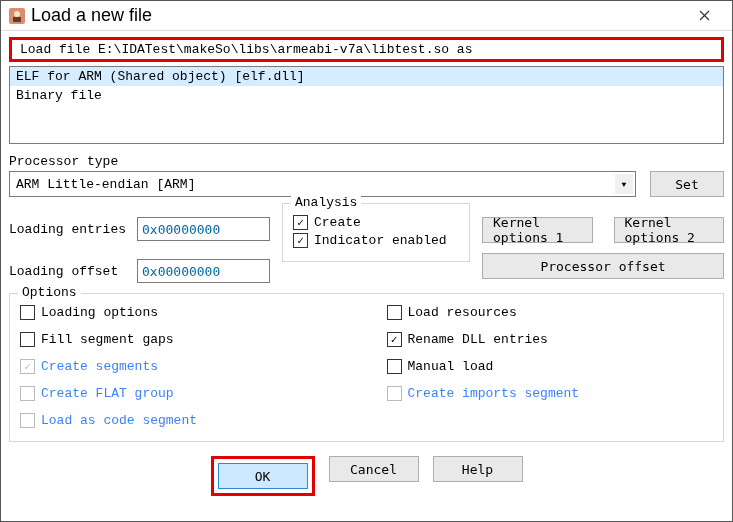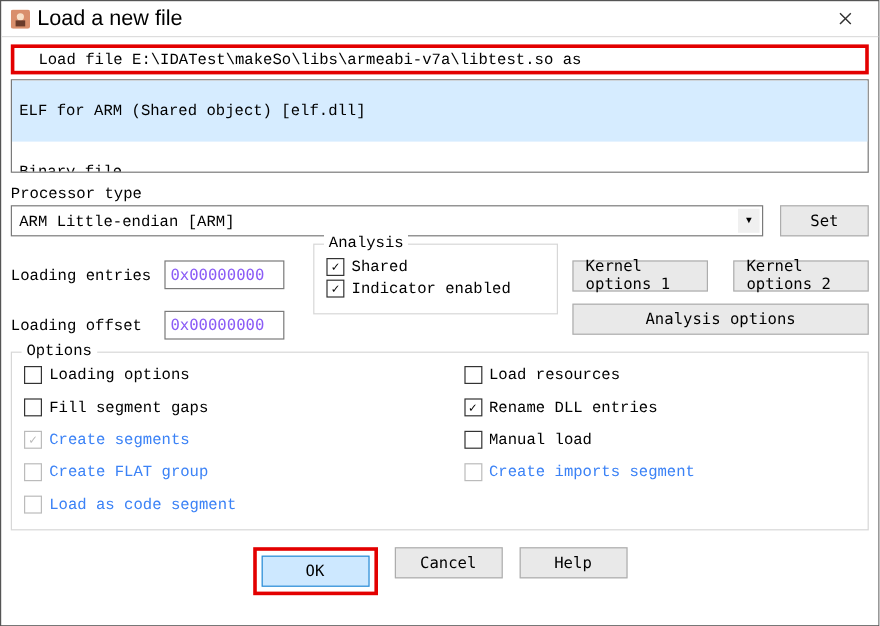--- a/index.html
+++ b/index.html
@@ -50,31 +50,31 @@
   padding: 4px 8px 8px 8px;
   display: flex;
   flex-direction: column;
   font-family: "Consolas", "Courier New", monospace;
   font-size: 13px;
 }
 .red-box {
   border: 3px solid #e30000;
 }
 .path-row {
-  padding: 2px 20px;
+  padding: 2px 8px;
   margin: 2px 0 4px 0;
 }
 .file-list {
   border: 1px solid #7a7a7a;
   height: 78px;
   overflow: hidden;
   background: #fff;
 }
 .file-list-item {
-  padding: 18px 6px;
+  padding: 2px 6px;
   cursor: pointer;
 }
 .file-list-item.selected {
   background: #d6ecff;
 }
 .proc-label {
   margin-top: 10px;
   margin-bottom: 2px;
 }
 .proc-row {
@@ -129,45 +129,44 @@
   gap: 18px;
   padding-top: 14px;
 }
 .seg-row {
   display: flex;
   align-items: center;
   gap: 6px;
 }
 .seg-row label { min-width: 122px; }
 .text-input {
-  width: 100px;
+  width: 133px;
   height: 24px;
   border: 1px solid #7a7a7a;
   padding: 0 4px;
   font-family: "Consolas", monospace;
   font-size: 13px;
-  color: #8b5cf6;
+  color: #0369a1;
 }
 .fieldset {
   border: 1px solid #d7d7d7;
   padding: 8px 10px 10px 10px;
   position: relative;
   margin-top: 0px;
 }
 .fieldset-legend {
   position: absolute;
   top: -9px;
   left: 8px;
   background: #fff;
   padding: 0 4px;
   font-size: 13px;
 }
 .analysis-box {
-  width: 204px;
-  margin-left: 12px;
+  width: 188px;
 }
 .kopts {
   display: flex;
   flex-direction: column;
   gap: 10px;
   padding-top: 14px;
   flex: 1;
 }
 .kopts-row {
   display: flex;
@@ -265,34 +264,34 @@
         <div class="seg-row">
           <label>Loading offset</label>
           <input class="text-input" value="0x00000000" style="">
         </div>
       </div>
 
       <div class="fieldset analysis-box">
         <div class="fieldset-legend">Analysis</div>
         <div class="checkbox-row">
           <span class="checkbox checked"></span>
-          <span>Shared</span>
+          <span>Create</span>
         </div>
         <div class="checkbox-row">
           <span class="checkbox checked"></span>
           <span>Indicator enabled</span>
         </div>
       </div>
 
       <div class="kopts">
         <div class="kopts-row">
           <div class="btn">Kernel options 1</div>
           <div class="btn">Kernel options 2</div>
         </div>
-        <div class="btn" style="width:100%">Analysis options</div>
+        <div class="btn" style="width:100%">Processor offset</div>
       </div>
     </div>
 
     <div class="fieldset options-box">
       <div class="fieldset-legend">Options</div>
       <div class="options-cols">
         <div class="options-col">
           <div class="checkbox-row">
             <span class="checkbox"></span>
             <span>Loading options</span>

